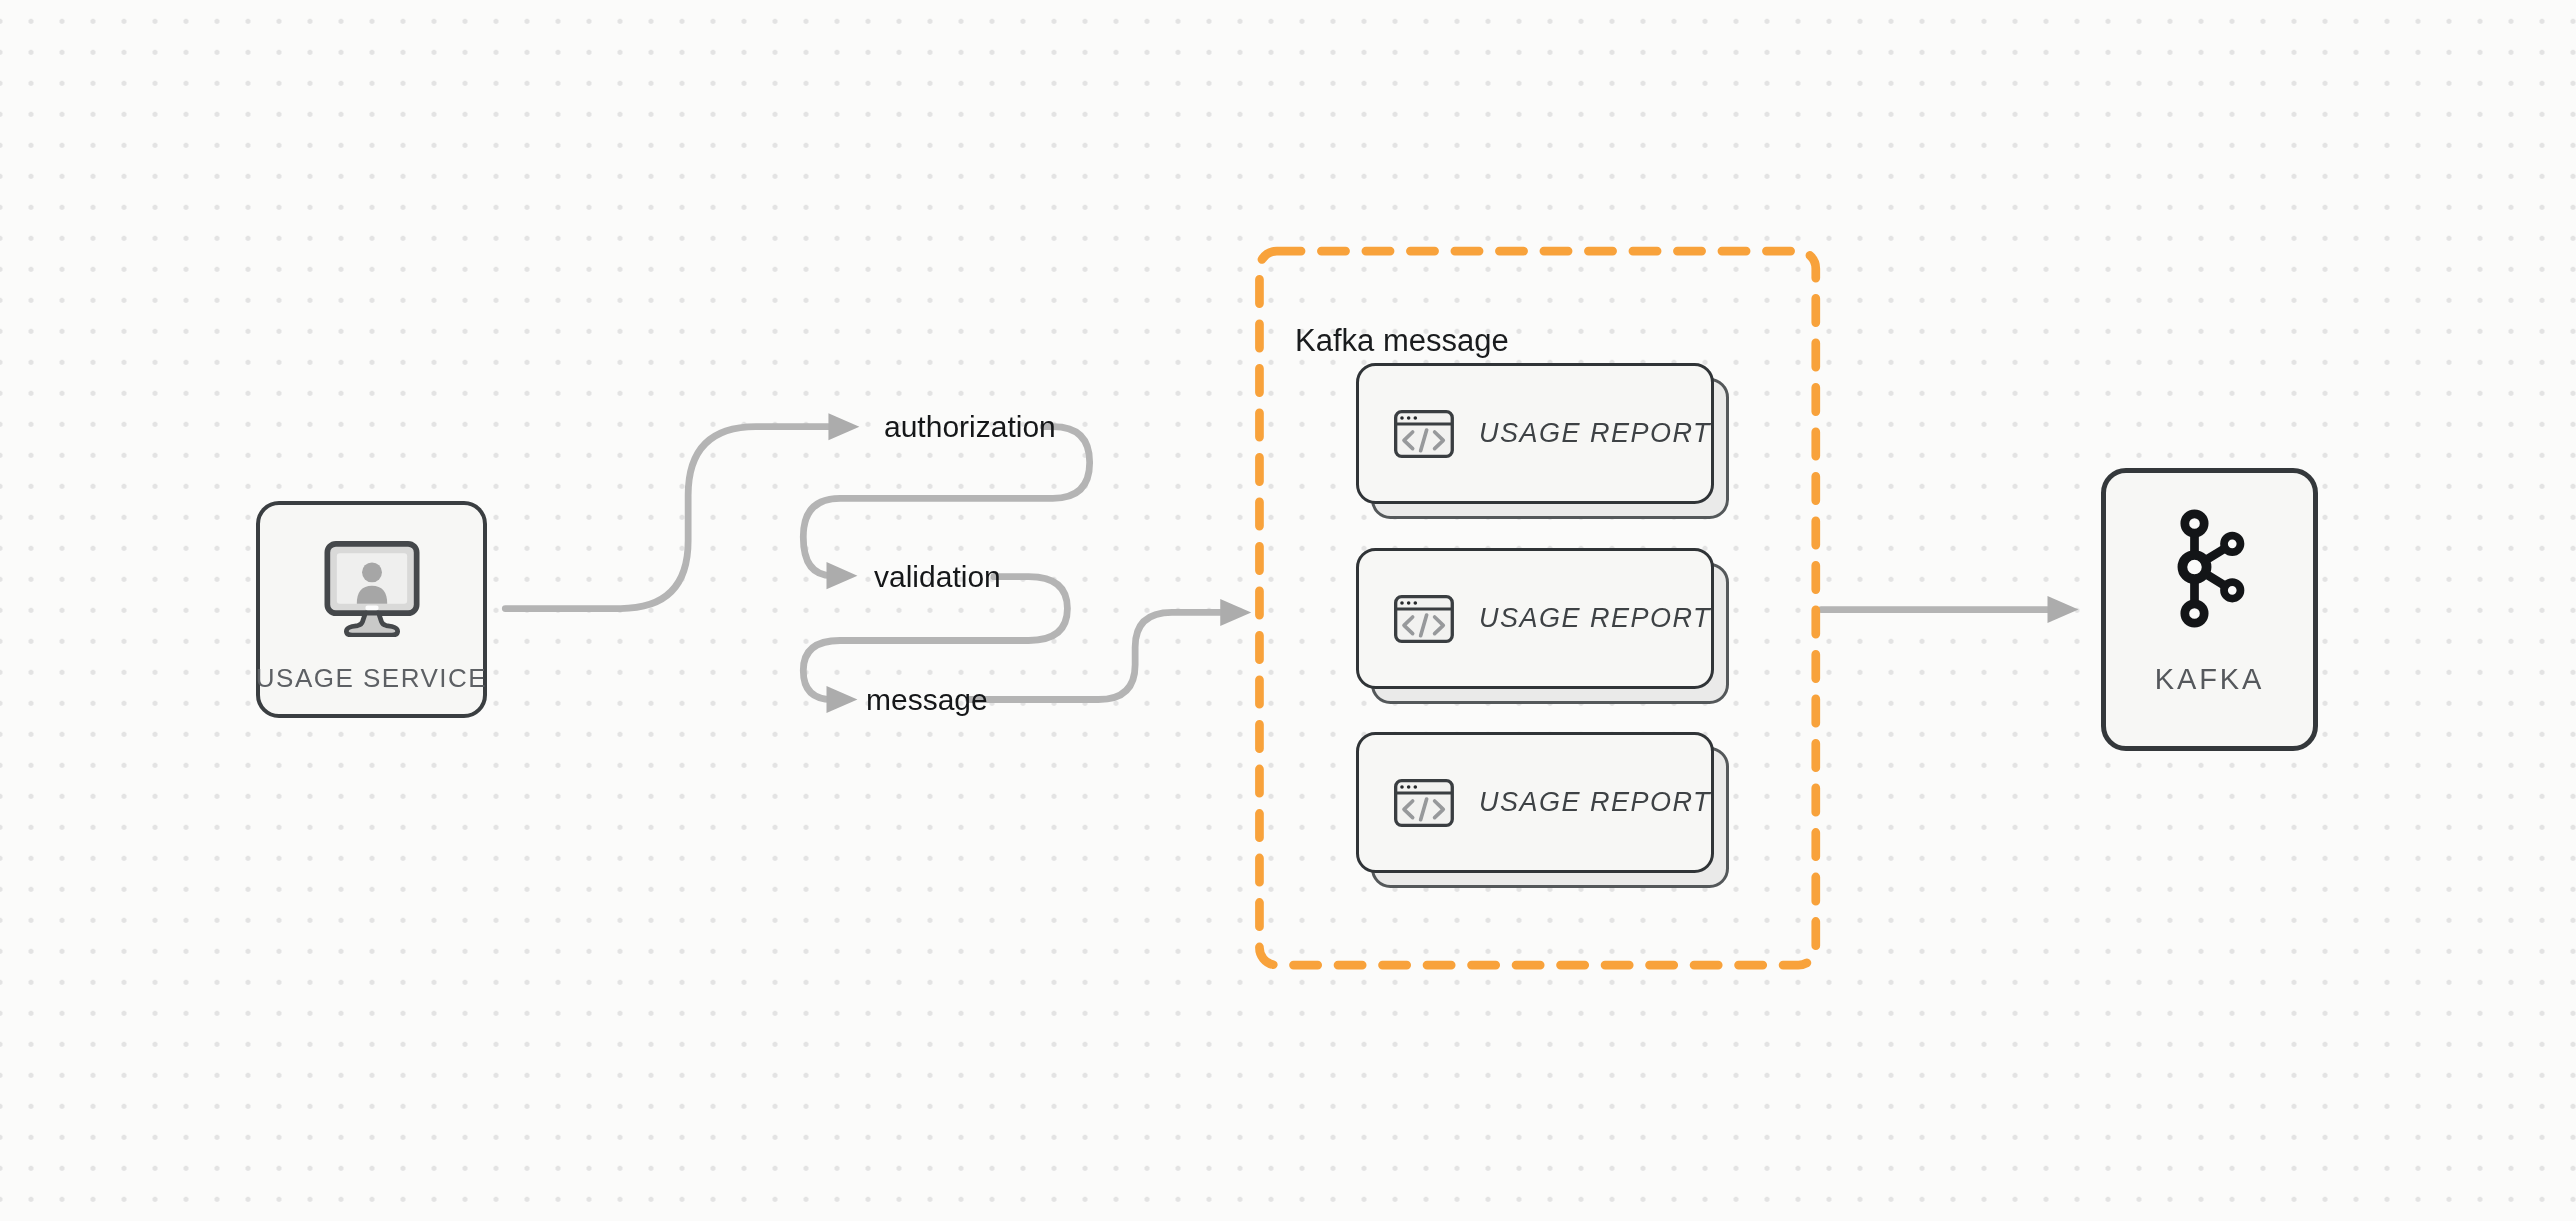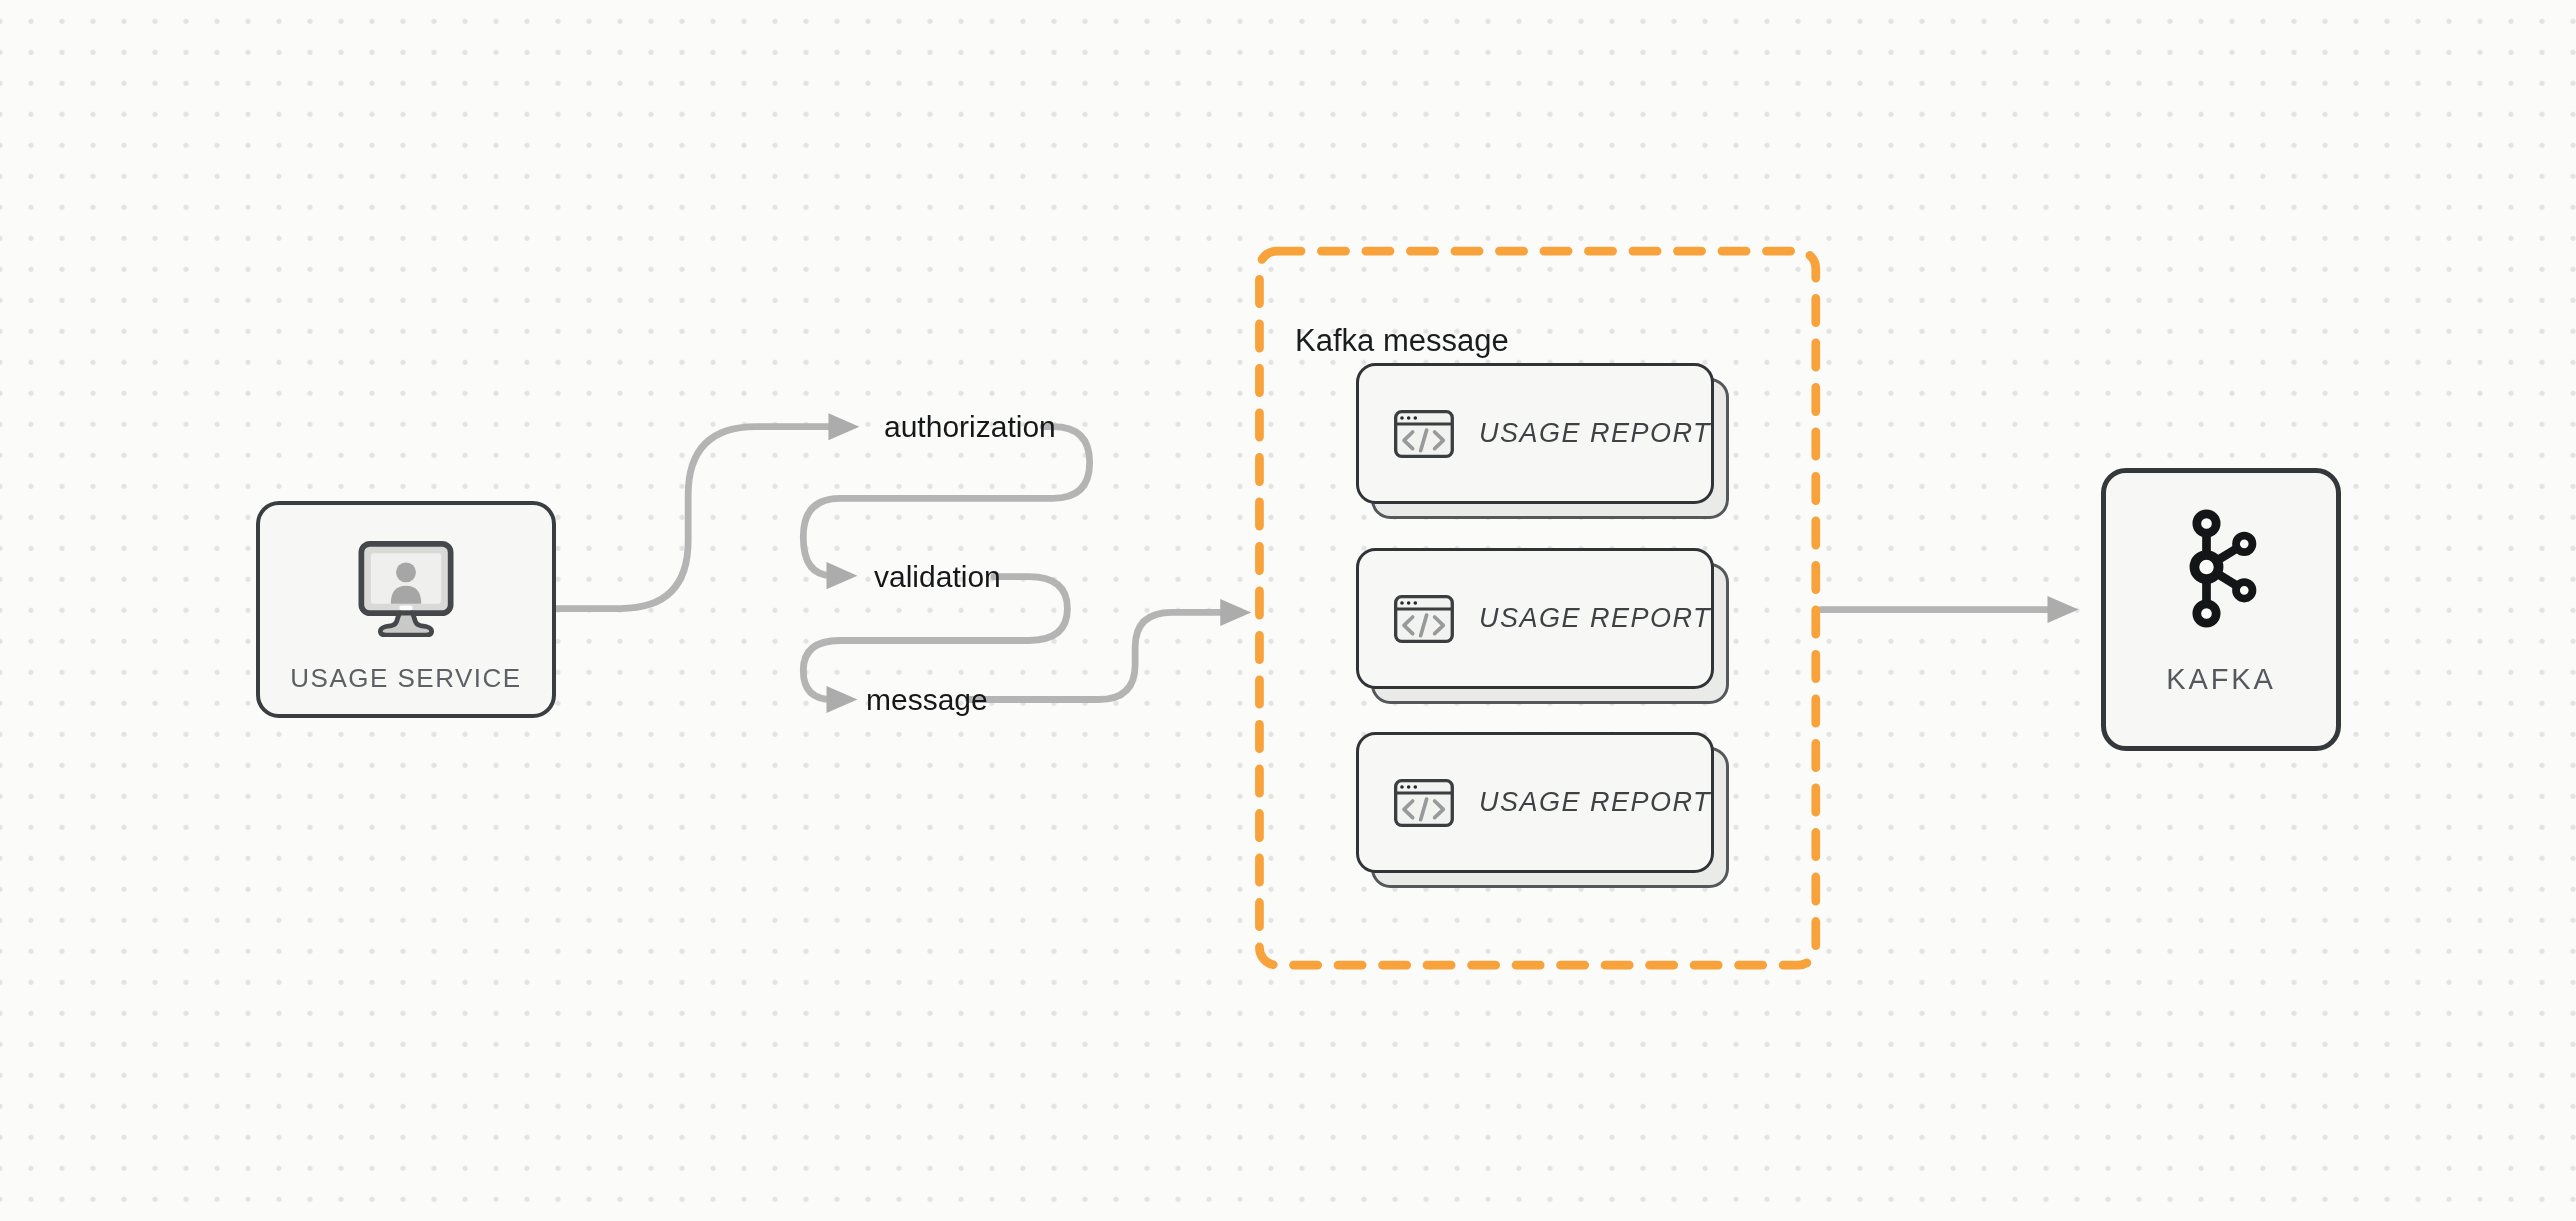--- a/index.html
+++ b/index.html
@@ -38,28 +38,28 @@
   .node {
     position: absolute;
     box-sizing: border-box;
     background: #F7F7F5;
     display: flex;
     flex-direction: column;
     align-items: center;
   }
   #usage-service-node {
     left: 256px; top: 501px;
-    width: 300px; height: 217px;
+    width: 231px; height: 217px;
     border: 4.8px solid #3A3E41;
     border-radius: 23px;
     padding-top: 35px;
   }
   #kafka-node {
     left: 2101px; top: 468px;
-    width: 240px; height: 283px;
+    width: 217px; height: 283px;
     border: 5.8px solid #34383B;
     border-radius: 25px;
     padding-top: 36px;
   }
   .node-label {
     color: #5D6064;
     font-size: 26px;
     letter-spacing: 1.5px;
     line-height: 29px;
     white-space: nowrap;

